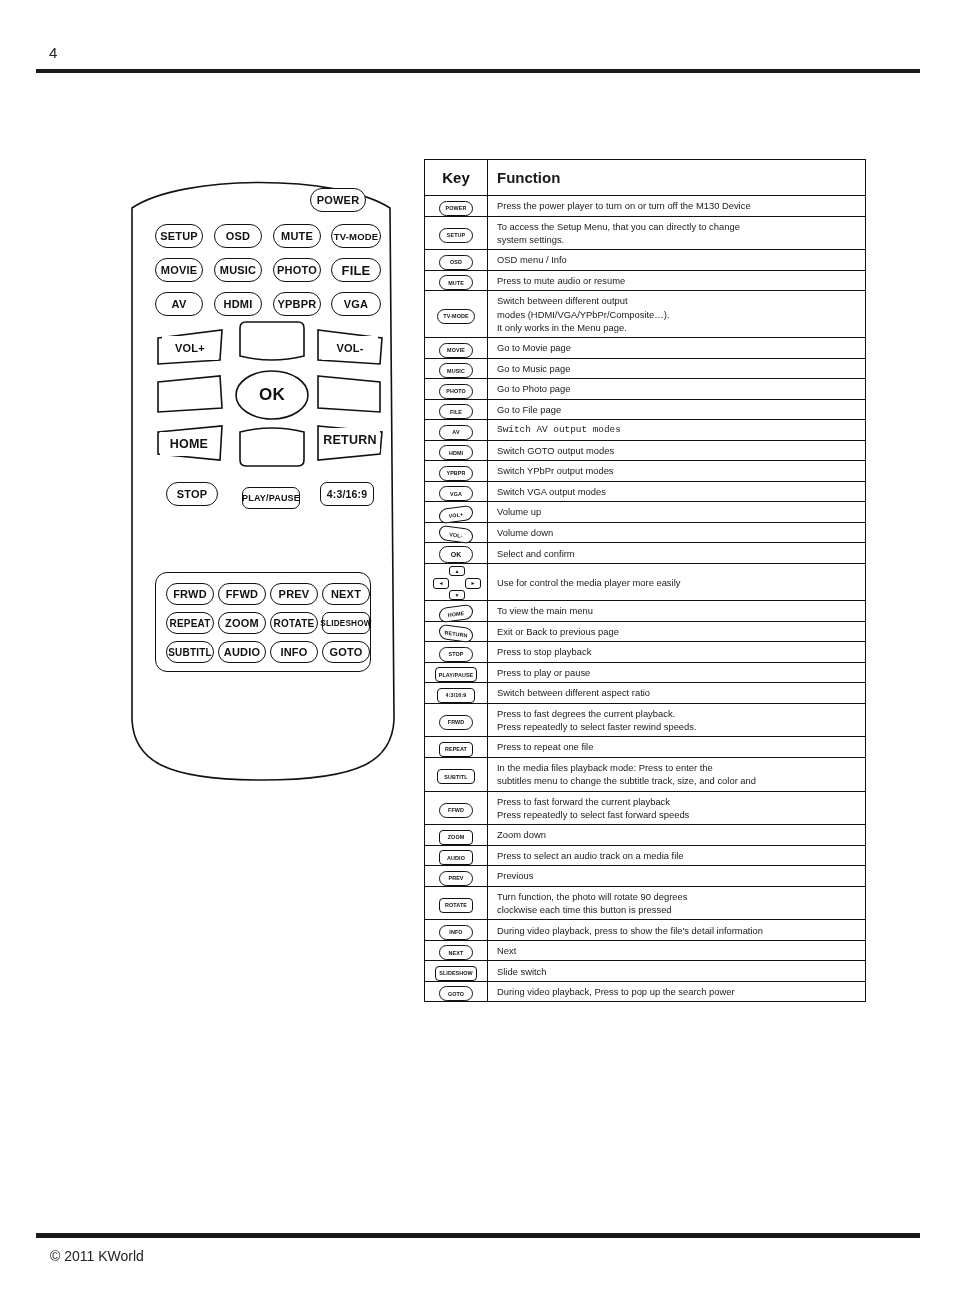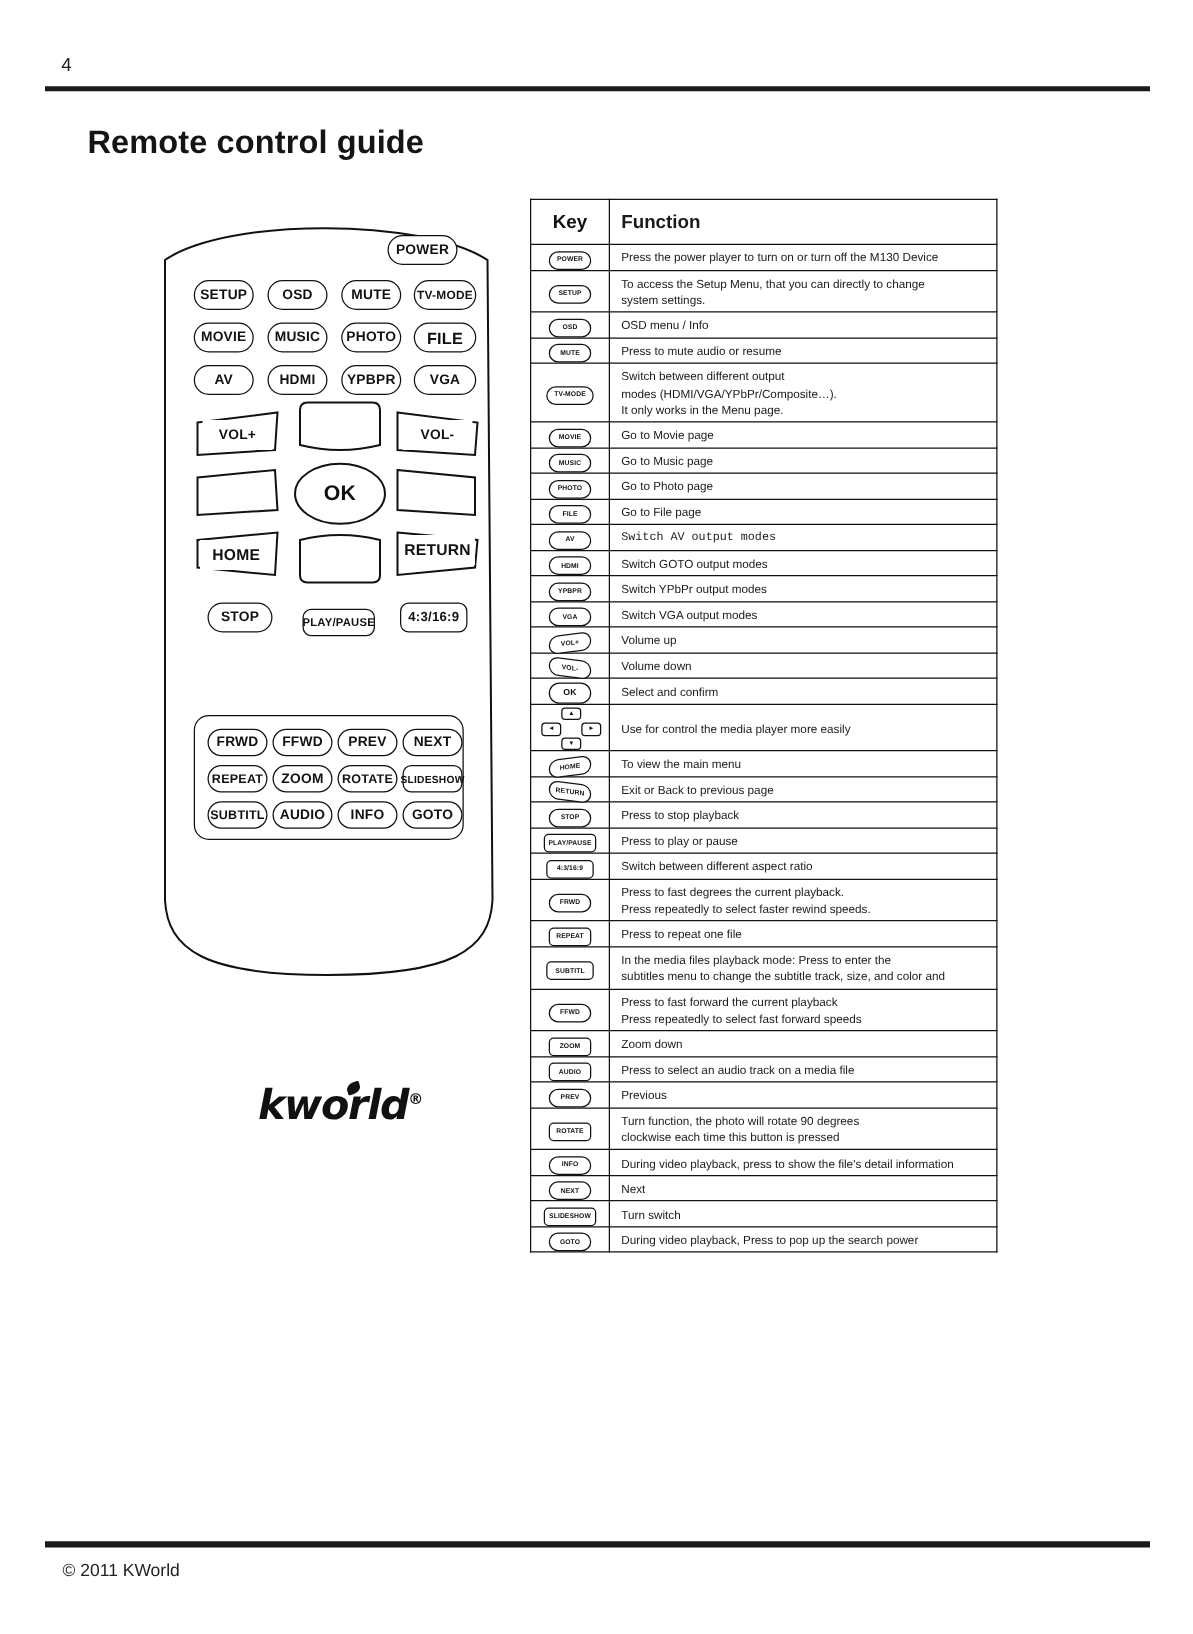--- a/index.html
+++ b/index.html
@@ -59,21 +59,21 @@
 
   .keypad-box{
     position:absolute; left:33px; top:412px;
     width:216px; height:100px;
     border:1.4px solid #111; border-radius:12px; box-sizing:border-box;
   }
 
   
   .tbl{
     position:absolute; left:424px; top:159px;
-    width:374px;
+    width:442px;
     border-collapse:collapse;
     table-layout:fixed;
   }
   .tbl td, .tbl th{
     border:1.3px solid #111;
     padding:0;
     vertical-align:middle;
   }
   .tbl .c-key{width:62px; text-align:center;}
   .tbl .c-fn{padding:3px 0 3px 9px; font-size:9.4px; line-height:1.42; color:#1a1a1a;}
@@ -120,21 +120,20 @@
     font-size:14px; color:#222;
   }
 </style>
 </head>
 <body>
 
 <div class="page">
 
   <div class="page-num">4</div>
   <div class="hrule-top"></div>
-  <div class="doc-title">Remote control guide</div>
 
   <div class="remote-wrap">
 
     <svg class="remote-svg" width="300" height="625" viewBox="0 0 300 625">
       <path d="M10 48 C 60 14, 215 14, 268 48 L 272 560 C 270 600, 240 620, 140 620 C 42 620, 12 600, 10 560 Z" fill="#ffffff" stroke="#111" stroke-width="1.6"></path>
     </svg>
 
     <div class="remote-btn pill" style="left:188px;top:28px;width:56px;height:24px;">POWER</div>
 
     <div class="remote-btn pill" style="left:33px;top:64px;width:48px;height:24px;">SETUP</div>
@@ -192,24 +191,20 @@
     <div class="remote-btn pill" style="left:44px;top:452px;width:48px;height:22px;font-size:10px;">REPEAT</div>
     <div class="remote-btn pill" style="left:96px;top:452px;width:48px;height:22px;">ZOOM</div>
     <div class="remote-btn pill" style="left:148px;top:452px;width:48px;height:22px;font-size:10px;">ROTATE</div>
     <div class="remote-btn rr" style="left:200px;top:452px;width:48px;height:22px;font-size:8.2px;">SLIDESHOW</div>
 
     <div class="remote-btn pill" style="left:44px;top:481px;width:48px;height:22px;font-size:10px;">SUBTITL</div>
     <div class="remote-btn pill" style="left:96px;top:481px;width:48px;height:22px;">AUDIO</div>
     <div class="remote-btn pill" style="left:148px;top:481px;width:48px;height:22px;">INFO</div>
     <div class="remote-btn pill" style="left:200px;top:481px;width:48px;height:22px;">GOTO</div>
 
-    <div class="kworld-logo">
-      <span>kworld</span><span class="reg">®</span>
-      <span class="kworld-dot" style="left:71px;top:2px;"></span>
-    </div>
   </div>
 
   <table class="tbl">
     <thead>
       <tr>
         <th class="c-key">Key</th>
         <th class="c-fn">Function</th>
       </tr>
     </thead>
     <tbody>
@@ -350,21 +345,21 @@
         <tr>
           <td class="c-key"><span class="mk">INFO</span></td>
           <td class="c-fn" style="white-space: pre-line;">During video playback, press to show the file's detail information</td>
         </tr>
         <tr>
           <td class="c-key"><span class="mk">NEXT</span></td>
           <td class="c-fn" style="white-space: pre-line;">Next</td>
         </tr>
         <tr>
           <td class="c-key"><span class="mk sq wide">SLIDESHOW</span></td>
-          <td class="c-fn" style="white-space: pre-line;">Turn switch</td>
+          <td class="c-fn" style="white-space: pre-line;">Slide switch</td>
         </tr>
         <tr>
           <td class="c-key"><span class="mk">GOTO</span></td>
           <td class="c-fn" style="white-space: pre-line;">During video playback, Press to pop up the search power</td>
         </tr>
       </tbody>
   </table>
 
   <div class="hrule-bot"></div>
   <div class="copyright">© 2011 KWorld</div>

